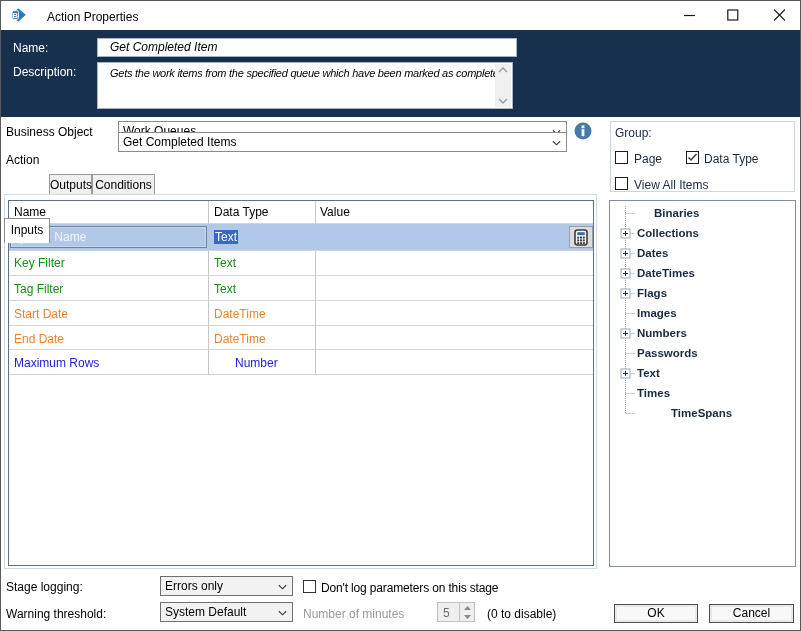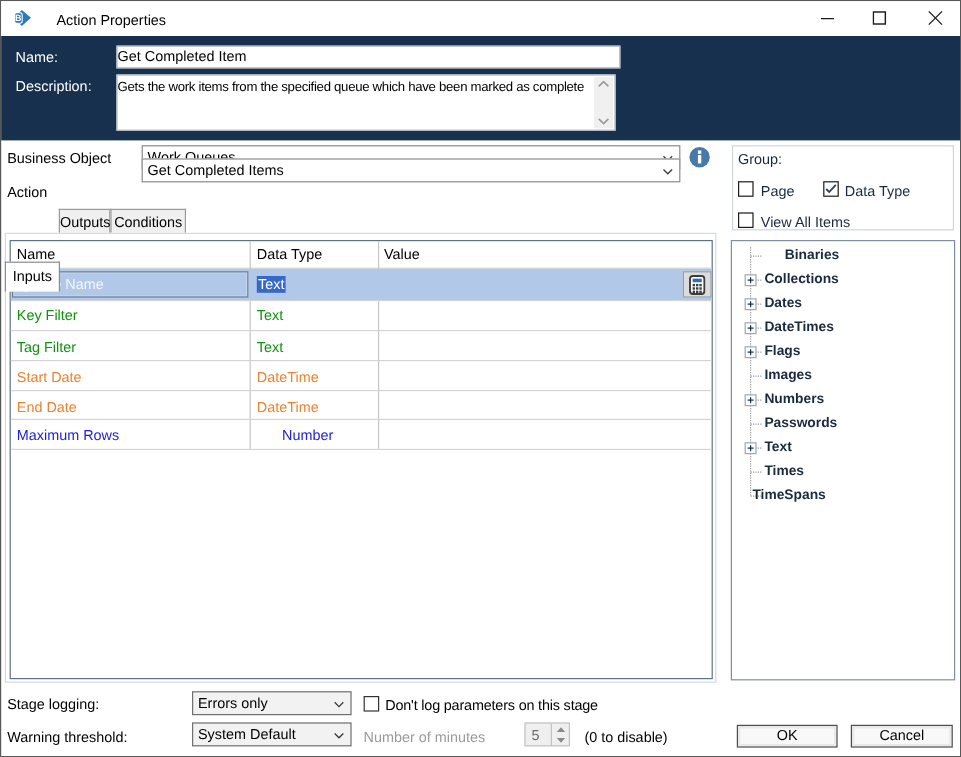--- a/index.html
+++ b/index.html
@@ -6,21 +6,21 @@
   html,body { width:801px; height:631px; }
   body { font-family:"Liberation Sans", sans-serif; font-size:12px; color:#000; background:#fff; position:relative; overflow:hidden; }
   .abs { position:absolute; }
   .win { position:absolute; left:0; top:0; width:801px; height:631px; border:1px solid #585858; background:#fff; }
   
   .titlebar { position:absolute; left:1px; top:1px; width:799px; height:29px; background:#fff; }
   .title-text { position:absolute; left:46px; top:9px; font-size:12px; color:#000; }
   
   .navy { position:absolute; left:1px; top:30px; width:799px; height:87px; background:#16304e; }
   .navy label { color:#fff; font-size:12px; }
-  .hdr-input { position:absolute; background:#fff; border:1px solid #aab4be; font-size:12px; line-height:17px; padding-left:0; white-space:nowrap; overflow:hidden; }
+  .hdr-input { position:absolute; background:#fff; border:1px solid #aab4be; font-size:12px; line-height:17px; padding-left:12px; white-space:nowrap; overflow:hidden;font-style:italic; }
   
   .combo { position:absolute; background:#fff; border:1px solid #8a8a8a; font-size:12px; line-height:18px; padding-left:4px; white-space:nowrap; }
   .combo .chev { position:absolute; right:5px; top:4px; width:9px; height:9px; }
   .combo2 { background:#f2f2f2; border:1px solid #707070; }
   
   .tab { position:absolute; font-size:12px; text-align:center; }
   .tab-active { background:#fff; border:1px solid #8c8c8c; border-bottom:none; z-index:5; }
   .tab-inactive { background:#f0f0f0; border:1px solid #9a9a9a; border-bottom:none; }
   .tabpanel { position:absolute; left:4px; top:194px; width:593px; height:375px; border:1px solid #cfdbe6; background:#fff; }
   .grid { position:absolute; left:8px; top:200px; width:586px; height:366px; border:1px solid #5f7185; background:#fff; }
@@ -216,21 +216,21 @@
 <div class="treeitem" style="left:637px; top:207px;margin-left:17px;">Binaries</div>
 <div class="treeitem" style="left:637px; top:227px;">Collections</div>
 <div class="treeitem" style="left:637px; top:247px;">Dates</div>
 <div class="treeitem" style="left:637px; top:267px;">DateTimes</div>
 <div class="treeitem" style="left:637px; top:287px;">Flags</div>
 <div class="treeitem" style="left:637px; top:307px;">Images</div>
 <div class="treeitem" style="left:637px; top:327px;">Numbers</div>
 <div class="treeitem" style="left:637px; top:347px;">Passwords</div>
 <div class="treeitem" style="left:637px; top:367px;">Text</div>
 <div class="treeitem" style="left:637px; top:387px;">Times</div>
-<div class="treeitem" style="left:627px; top:407px;">TimeSpans</div>
+<div class="treeitem" style="left:671px; top:407px;">TimeSpans</div>
 
 <div class="lbl" style="left:6px; top:580px;">Stage logging:</div>
 <div class="combo combo2" style="left:160px; top:576px; width:133px; height:20px;">Errors only
   <svg class="chev" width="10" height="10" viewBox="0 0 10 10" style="top:6px;">
       <polyline points="1,2.5 5,6.5 9,2.5" fill="none" stroke="#3a3a3a" stroke-width="1.2"></polyline>
     </svg>
 </div>
 <div class="cb" style="left:303px; top:580px; border-color:#333;"></div>
 <div class="lbl" style="left:321px; top:581px; letter-spacing:-0.15px;">Don't log parameters on this stage</div>
 

